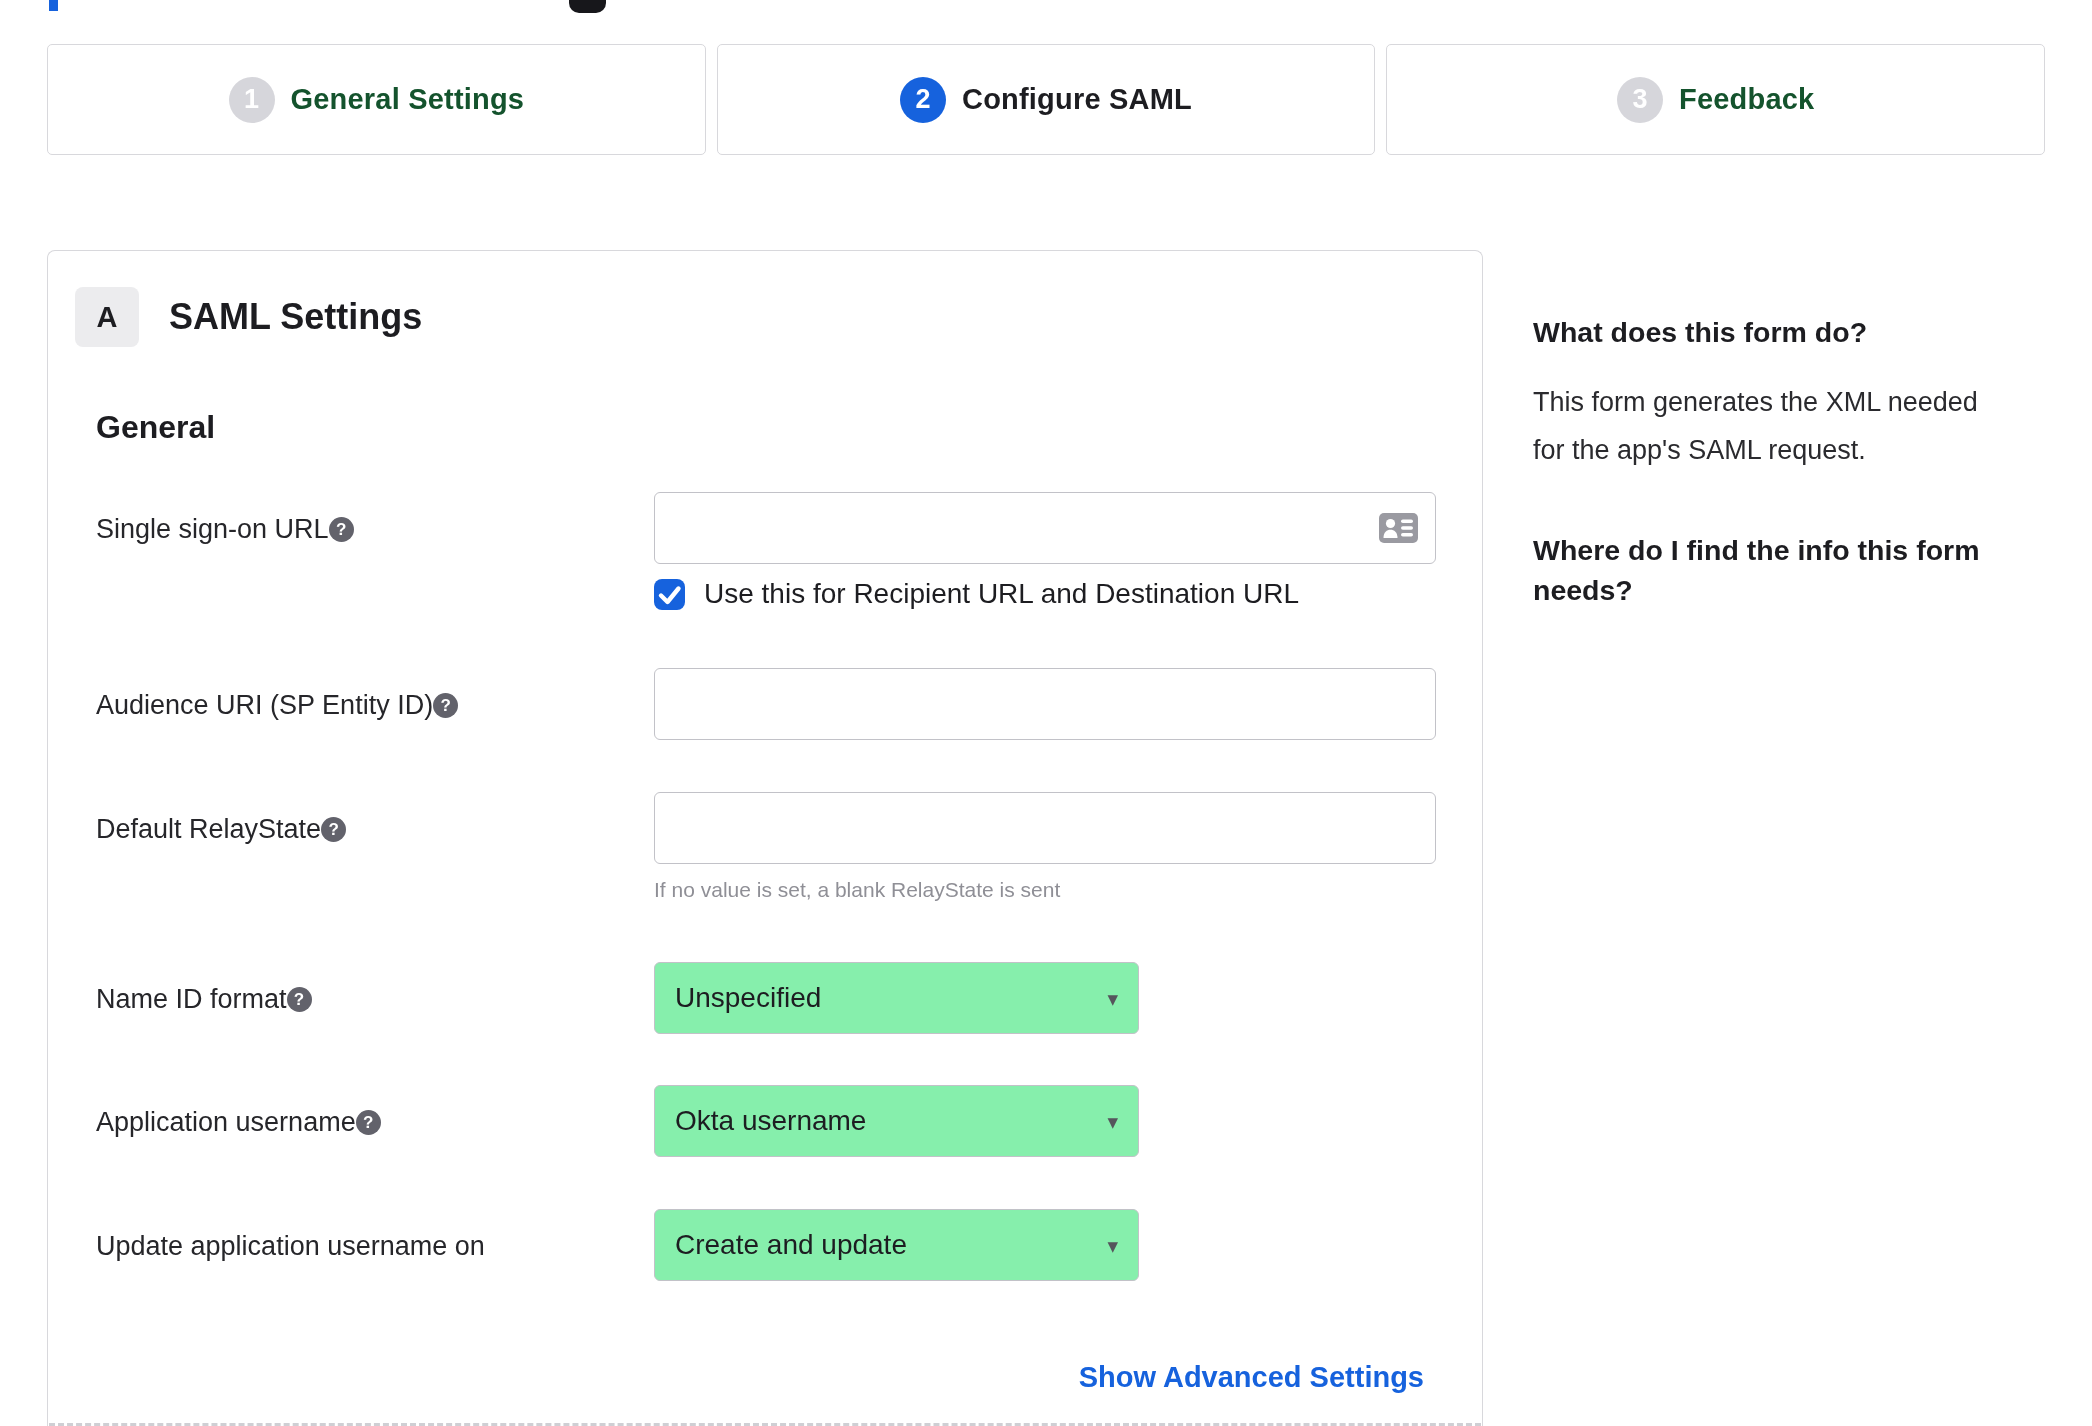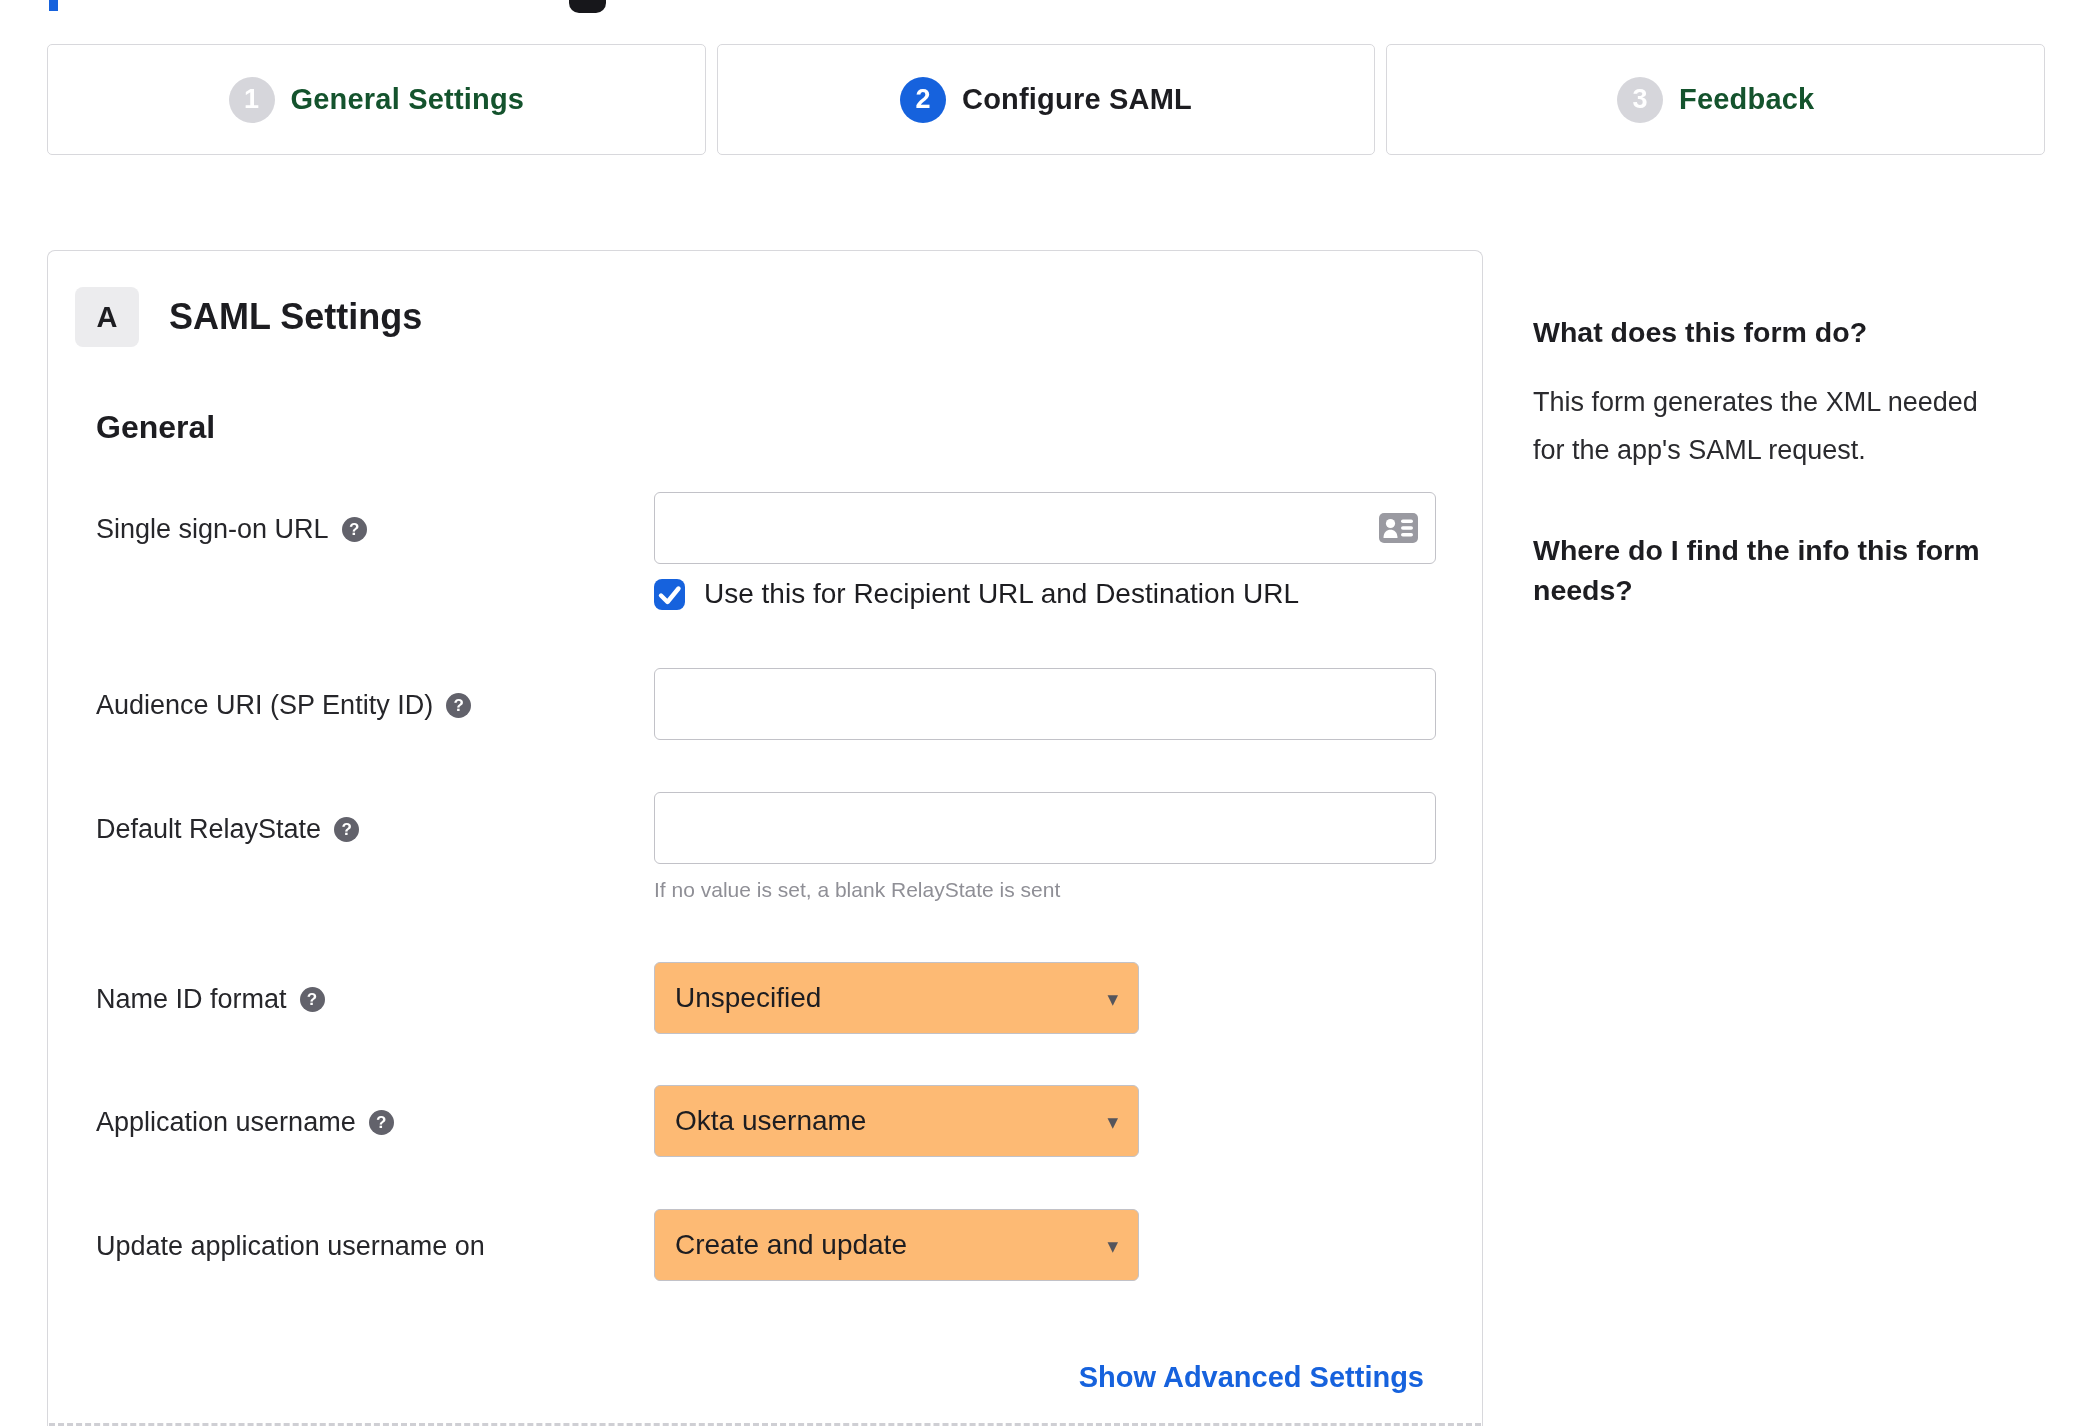--- a/index.html
+++ b/index.html
@@ -28,41 +28,41 @@
          border:1px solid #d8d8dc;border-bottom:none;border-radius:8px 8px 0 0;background:#fff}
   .panel-header{display:flex;align-items:center;gap:30px;margin:36px 0 0 27px}
   .badge{width:64px;height:60px;background:#ececee;border-radius:8px;
          display:flex;align-items:center;justify-content:center;font-size:29px;font-weight:bold;color:#1d1d21}
   .section-title{font-size:36px;font-weight:bold;margin:0;color:#1d1d21}
   .general-heading{font-size:32px;font-weight:bold;margin:62px 0 0 48px;color:#1d1d21}
 
   .form{margin-left:48px}
   .form-row{display:flex;align-items:flex-start}
   .label-cell{width:558px;box-sizing:border-box;padding-top:20px;padding-right:30px;
-              display:flex;align-items:flex-start;gap:13px}
+              display:flex;align-items:flex-start;}
   .field-label{font-size:27px;line-height:34px;color:#26262a}
   .help-icon{width:25px;height:25px;border-radius:50%;background:#62626b;color:#fff;
              font-size:17px;font-weight:bold;display:inline-flex;align-items:center;justify-content:center;
              margin-top:5px;cursor:pointer;flex:none}
   .control-cell{width:782px}
 
   .input-wrap{position:relative;width:782px}
   input.text{width:100%;height:72px;box-sizing:border-box;border:1px solid #c2c2c8;border-radius:6px;
              font-size:28px;padding:0 72px 0 20px;color:#1d1d21;background:#fff;outline:none;
              font-family:"Liberation Sans", sans-serif}
   .card-icon{position:absolute;right:18px;top:21px;pointer-events:none}
 
   .checkbox-row{display:flex;align-items:center;gap:19px;margin-top:14px;cursor:pointer}
   .checkbox{width:31px;height:31px;border-radius:8px;background:#1662dd;
             display:flex;align-items:center;justify-content:center;flex:none}
   .checkbox-label{font-size:28px;color:#1d1d21}
 
   .hint{font-size:21px;color:#8f8f96;margin-top:14px}
 
-  .select{width:485px;height:72px;box-sizing:border-box;border:1px solid #c2c2c8;border-radius:6px;background:#fdba74;
+  .select{width:485px;height:72px;box-sizing:border-box;border:1px solid #c2c2c8;border-radius:6px;background:#86efac;
           display:flex;align-items:center;justify-content:space-between;padding:0 20px;cursor:pointer}
   .select-value{font-size:28px;color:#1d1d21}
   .caret{font-size:21px;color:#55555c;line-height:1}
 
   .mt-sso{margin-top:46px}
   .mt-aud{margin-top:58px}
   .mt-rel{margin-top:52px}
   .mt-nid{margin-top:60px}
   .mt-app{margin-top:51px}
   .mt-upd{margin-top:52px}

